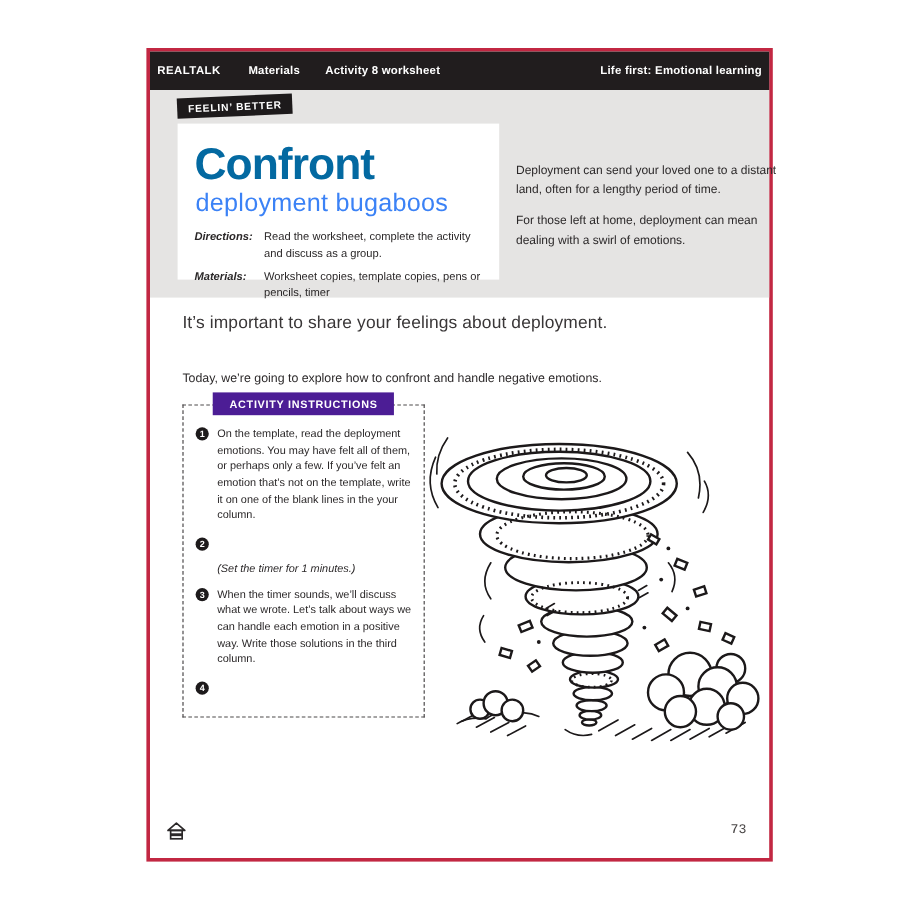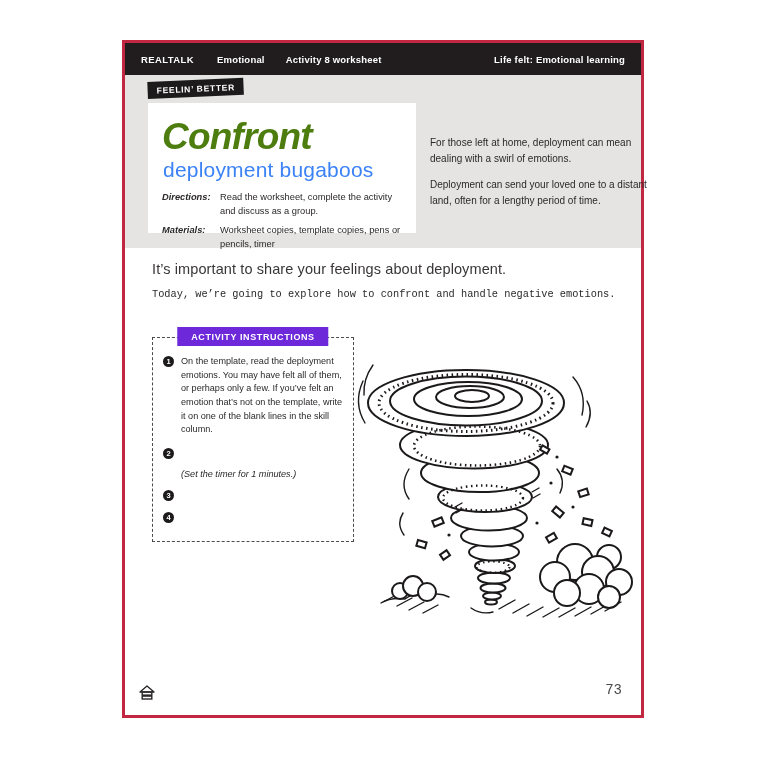--- a/index.html
+++ b/index.html
@@ -4,119 +4,120 @@
 <style>
   * { margin:0; padding:0; box-sizing:border-box; }
   html,body { width:768px; height:768px; background:#ffffff; font-family:"Liberation Sans", sans-serif; color:#2b2829; }
   .canvas { position:relative; width:768px; height:768px; background:#fff; overflow:hidden; }
 
   .page { position:absolute; left:122px; top:40px; width:522px; height:678px;
           background:#fff; border:3px solid #c22742; }
 
   
   .hdr { height:32px; background:#211d1e; color:#fff; display:flex; align-items:center;
-         padding:0 16px; font-size:9.5px; font-weight:bold; letter-spacing:.2px; }
+         padding:0 6px; font-size:9.5px; font-weight:bold; letter-spacing:.2px; }
   .hdr .nav { margin-right:21px; }
   .hdr .brand { margin-right:23px; letter-spacing:.4px; }
   .hdr .right { margin-left:auto; }
 
   
   .hero { position:relative; height:173px; background:#e5e4e3; }
   .card { position:absolute; left:23px; top:28px; width:268px; height:130px; background:#fff;
           padding:15px 14px 0 14px; }
   .tag { position:absolute; left:23px; top:7px; background:#1d1a1b; color:#fff;
          font-size:8.5px; font-weight:bold; letter-spacing:.7px; padding:4px 9px 3px;
          transform:rotate(-2.5deg); transform-origin:left bottom; }
-  .title { font-size:37px; font-weight:bold; color:#4d7c0f; letter-spacing:-.8px; line-height:1;font-style:italic; }
+  .title { font-size:37px; font-weight:bold; color:#0369a1; letter-spacing:-.8px; line-height:1; }
   .subtitle { font-size:21px; color:#3b82f6; letter-spacing:.2px; margin:3px 0 9px 1px; }
   .specrow { display:flex; font-size:9.3px; line-height:1.5; margin-bottom:5px; }
   .speclabel { width:58px; flex-shrink:0; font-weight:bold; font-style:italic; }
   .spectext { flex:1; }
   .aside { position:absolute; left:305px; top:60px; width:218px; font-size:10px; line-height:1.55; }
   .aside p { margin-bottom:11px; }
 
   
   .bodysec { position:relative; height:433px; }
   .intro { position:absolute; left:27px; top:11px; font-size:14.5px; font-weight:normal;
            color:#393637; line-height:1.5; letter-spacing:.1px; }
-  .lede { position:absolute; left:27px; top:40px; font-size:10.3px;font-family:Liberation Mono, monospace; }
+  .lede { position:absolute; left:27px; top:62px; font-size:10.3px; }
 
   .instructions { position:absolute; left:27px; top:89px; width:202px;
                   border:1px dashed #4d4a4b; padding:17px 10px 8px 9px; }
   .boxtitle { position:absolute; top:-11px; left:50%; transform:translateX(-50%);
-              background:#6d28d9; color:#fff; white-space:nowrap; font-size:9px; font-weight:bold;
+              background:#4c1d95; color:#fff; white-space:nowrap; font-size:9px; font-weight:bold;
               letter-spacing:.6px; padding:5px 14px 4px; }
   .step { display:flex; margin-bottom:10px; font-size:9.1px; line-height:1.5; }
   .badge { width:11px; height:11px; border-radius:50%; background:#1d1a1b; color:#fff;
            font-size:7.5px; font-weight:bold; display:flex; align-items:center; justify-content:center;
            flex-shrink:0; margin:1px 7px 0 1px; }
   .note { font-style:italic; font-size:9.1px; margin:1px 0 10px 19px; }
 
   .tornado { position:absolute; left:226px; top:103px; width:284px; height:268px; }
 
   
   .homeicon { position:absolute; left:13px; bottom:13px; width:18px; height:18px; }
-  .pagenum { position:absolute; right:19px; bottom:17px; font-size:14px; color:#4a4747;font-family:Liberation Mono, monospace; }
+  .pagenum { position:absolute; right:19px; bottom:17px; font-size:11px; color:#4a4747;font-family:Liberation Mono, monospace; }
 
   svg .ln { fill:none; stroke:#1c191a; stroke-width:2; stroke-linecap:round; }
   svg .fw { fill:#fff; stroke:#1c191a; stroke-width:2; }
   svg .thin { fill:none; stroke:#1c191a; stroke-width:1.4; stroke-linecap:round; }
 </style>
 </head>
 <body>
 
 <div class="canvas">
   <div class="page">
 
     <div class="hdr">
       <span class="brand">REALTALK</span>
-      <span class="nav">Emotional</span>
+      <span class="nav">Materials</span>
       <span class="nav">Activity 8 worksheet</span>
-      <span class="right">Life felt: Emotional learning</span>
+      <span class="right">Life first: Emotional learning</span>
     </div>
 
     <div class="hero">
       <div class="card">
         <div class="title">Confront</div>
         <div class="subtitle">deployment bugaboos</div>
         <div class="specrow">
           <span class="speclabel">Directions:</span>
           <span class="spectext">Read the worksheet, complete the activity and discuss as a group.</span>
         </div>
         <div class="specrow">
           <span class="speclabel">Materials:</span>
           <span class="spectext">Worksheet copies, template copies, pens or pencils, timer</span>
         </div>
       </div>
       <div class="tag">FEELIN’ BETTER</div>
       <div class="aside">
+        <p>Deployment can send your loved one to a distant land, often for a lengthy period of time.</p>
         <p>For those left at home, deployment can mean dealing with a swirl of emotions.</p>
-        <p>Deployment can send your loved one to a distant land, often for a lengthy period of time.</p>
       </div>
     </div>
 
     <div class="bodysec">
       <div class="intro">
         <div>It’s important to share your feelings about deployment.</div>
       </div>
       <div class="lede">Today, we’re going to explore how to confront and handle negative emotions.</div>
 
       <div class="instructions">
         <div class="boxtitle">ACTIVITY INSTRUCTIONS</div>
 
         <div class="step">
           <span class="badge">1</span>
-          <span>On the template, read the deployment emotions. You may have felt all of them, or perhaps only a few. If you’ve felt an emotion that’s not on the template, write it on one of the blank lines in the skill column.</span>
+          <span>On the template, read the deployment emotions. You may have felt all of them, or perhaps only a few. If you’ve felt an emotion that’s not on the template, write it on one of the blank lines in the your column.</span>
         </div>
         <div class="step">
           <span class="badge">2</span>
         </div>
         <div class="note">(Set the timer for 1 minutes.)</div>
         <div class="step">
           <span class="badge">3</span>
+          <span>When the timer sounds, we’ll discuss what we wrote. Let’s talk about ways we can handle each emotion in a positive way. Write those solutions in the third column.</span>
         </div>
         <div class="step">
           <span class="badge">4</span>
         </div>
       </div>
 
       <svg class="tornado" viewBox="0 0 284 268" aria-hidden="true">
 
         <path class="thin" d="M34 250 l15 -8 M46 255 l15 -8 M58 259 l15 -8 M72 262 l15 -8
                               M148 258 l16 -9 M162 262 l16 -9 M176 265 l16 -9 M192 266 l16 -9

